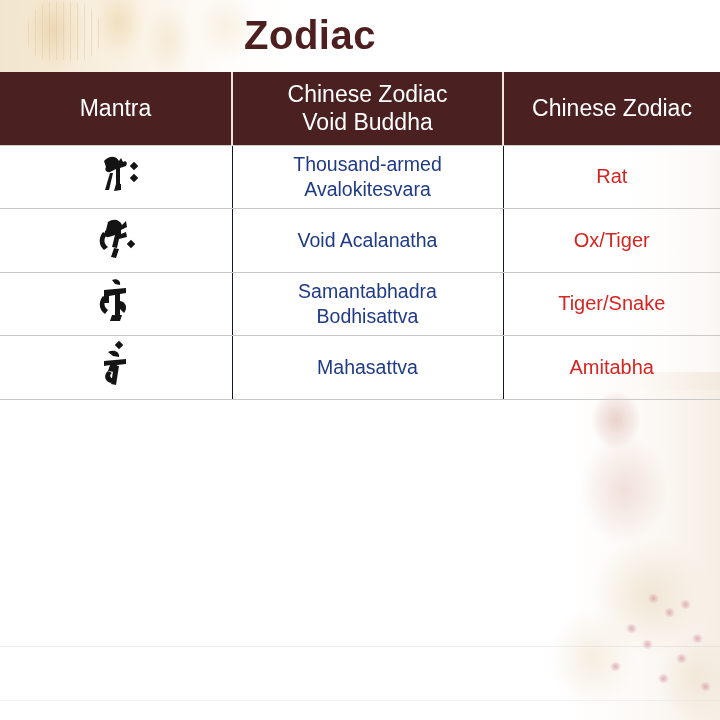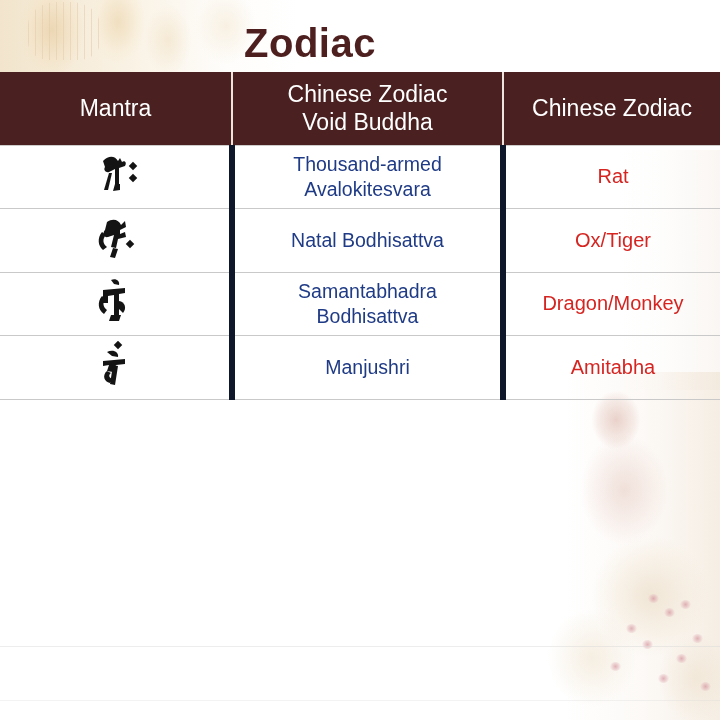--- a/index.html
+++ b/index.html
@@ -74,21 +74,21 @@
     position: absolute;
     right: 0; top: 150px;
     width: 120px; height: 240px;
     background: linear-gradient(to left, rgba(244,236,228,0.45) 0%, rgba(250,246,242,0.18) 50%, rgba(255,255,255,0) 85%);
     pointer-events: none;
   }
 
   
   .title-area {
     position: absolute;
-    left: 0; top: 8px;
+    left: 0; top: 0;
     width: 620px; height: 72px;
   }
   .title {
     position: absolute;
     left: 0; right: 0;
     top: 9px;
     text-align: center;
     font-size: 40px;
     font-weight: bold;
     color: #4E1F1F;
@@ -129,21 +129,21 @@
   .col-mantra  { width: 232px; }
   .col-buddha  { width: 271px; }
   .col-zodiac  { width: 217px; }
 
   .body-row {
     height: 63.5px;
   }
   .body-row td {
     background: transparent;
     border-bottom: 1px solid #c9c9c9;
-    border-right: 6px solid #0f172a;
+    border-right: 1px solid #0f172a;
     text-align: center;
     vertical-align: middle;
     padding: 0 6px;
     box-sizing: border-box;
   }
   .body-row td:last-child {
     border-right: none;
     margin-left: 44px;
   }
   .body-row:first-child td {
@@ -243,59 +243,59 @@
         <td class="cell-mantra">
           <svg class="mantra-svg" width="52" height="48" viewBox="0 0 52 48" aria-hidden="true">
             <g fill="#141414">
               <path d="M18 8 C24 4, 30 6, 32 11 L36 7 L37 13 L31 16 L31 20 L36 18 L37 23 L29 25 L27 34 L22 33 L25 21 L19 23 C15 24, 13 19, 16 16 Z"></path>
               <path d="M13 18 C8 24, 9 32, 14 36 L18 33 C14 30, 13 25, 17 21 Z"></path>
               <path d="M24 34 L29 35 L26 44 L21 43 Z"></path>
               <rect x="38" y="27" width="6" height="6" transform="rotate(45 41 30)"></rect>
             </g>
           </svg>
         </td>
-        <td class="cell-buddha">Natal Bodhisattva</td>
+        <td class="cell-buddha">Void Acalanatha</td>
         <td class="cell-zodiac">Ox/Tiger</td>
       </tr>
 
 
       <tr class="body-row">
         <td class="cell-mantra">
           <svg class="mantra-svg" width="52" height="48" viewBox="0 0 52 48" aria-hidden="true">
             <g fill="#141414">
               <path d="M22 3 C27 1, 31 4, 30 8 L25 7 Z"></path>
               <path d="M14 13 L36 11 L36 16 L30 17 L30 38 L25 39 L25 18 L19 19 L19 26 L14 26 Z"></path>
               <path d="M13 19 C8 25, 9 33, 15 37 L18 33 C14 30, 13 25, 17 22 Z"></path>
               <path d="M30 24 C36 25, 38 31, 34 36 L30 32 Z"></path>
               <path d="M22 38 L32 38 L30 44 L20 44 Z"></path>
             </g>
           </svg>
         </td>
         <td class="cell-buddha">
           <span>Samantabhadra</span><br>
           <span>Bodhisattva</span>
         </td>
-        <td class="cell-zodiac">Dragon/Monkey</td>
+        <td class="cell-zodiac">Tiger/Snake</td>
       </tr>
 
 
 
       <tr class="body-row">
         <td class="cell-mantra">
           <svg class="mantra-svg" width="52" height="48" viewBox="0 0 52 48" aria-hidden="true">
             <g fill="#141414">
               <rect x="26" y="1" width="6" height="6" transform="rotate(45 29 4)"></rect>
               <path d="M18 11 C24 8, 30 11, 29 16 L23 15 Z"></path>
               <path d="M14 20 L36 18 L36 23 L27 24 L24 31 L18 30 L20 24 L14 25 Z"></path>
               <path d="M18 30 C13 34, 15 41, 21 42 L24 38 C20 37, 19 34, 22 32 Z"></path>
               <path d="M24 24 L29 25 L26 44 L21 43 Z"></path>
             </g>
           </svg>
         </td>
-        <td class="cell-buddha">Manjushri</td>
+        <td class="cell-buddha">Mahasattva</td>
         <td class="cell-zodiac">Amitabha</td>
       </tr>
 
 
     </tbody>
   </table>
 
   <div class="trail-line" style="top:646px; opacity:0.45;"></div>
   <div class="trail-line" style="top:700px; opacity:0.30;"></div>
 

